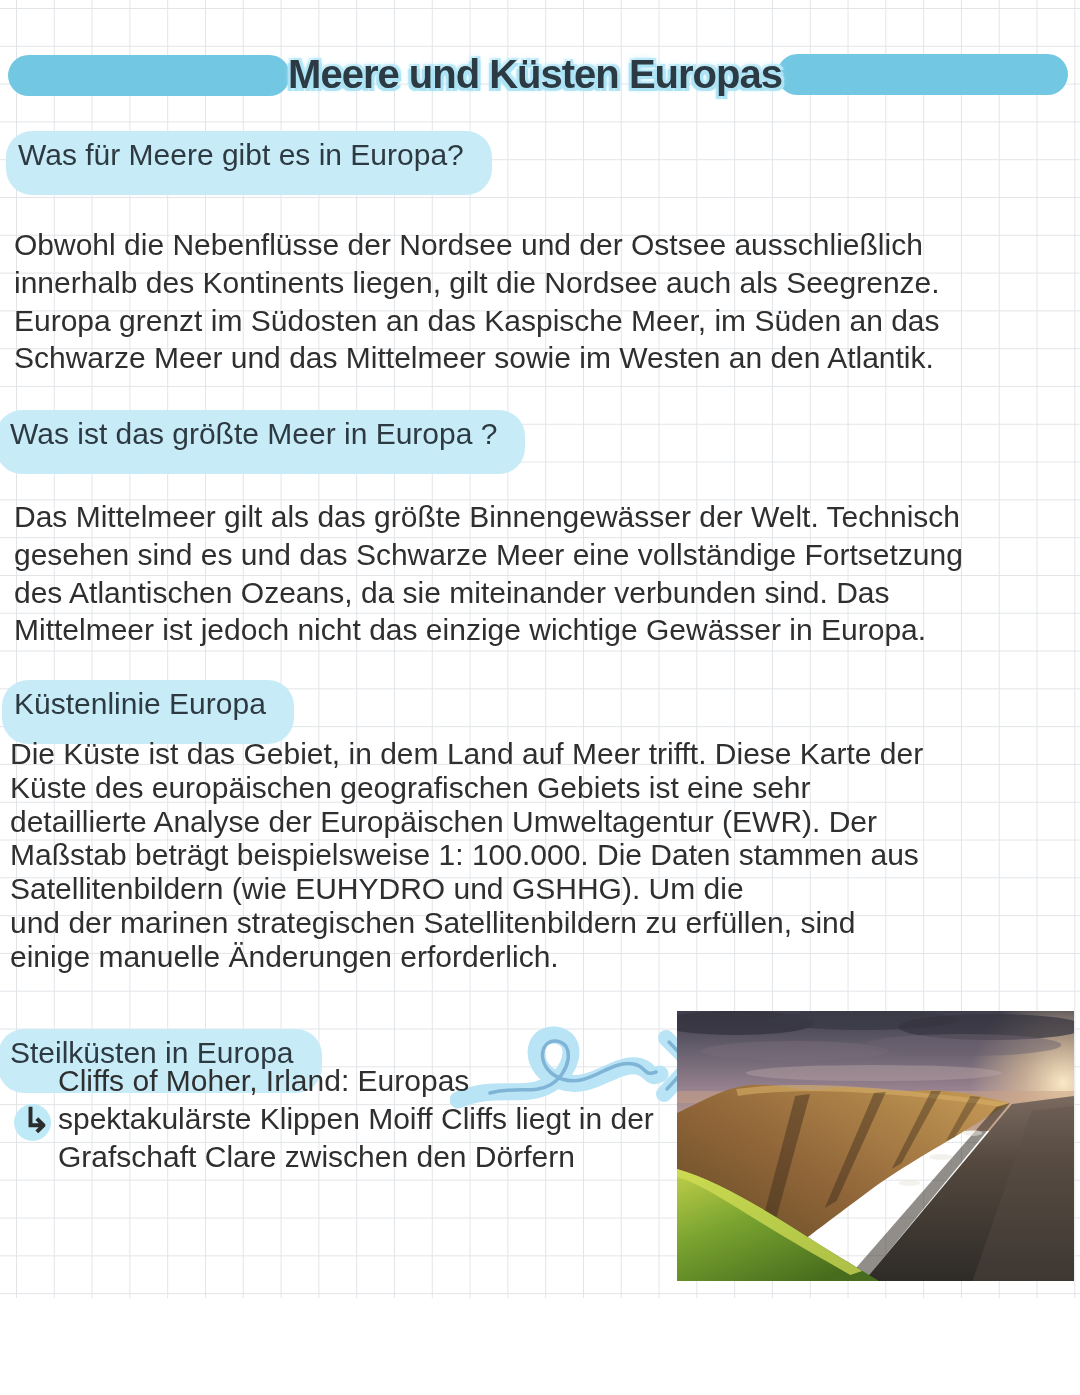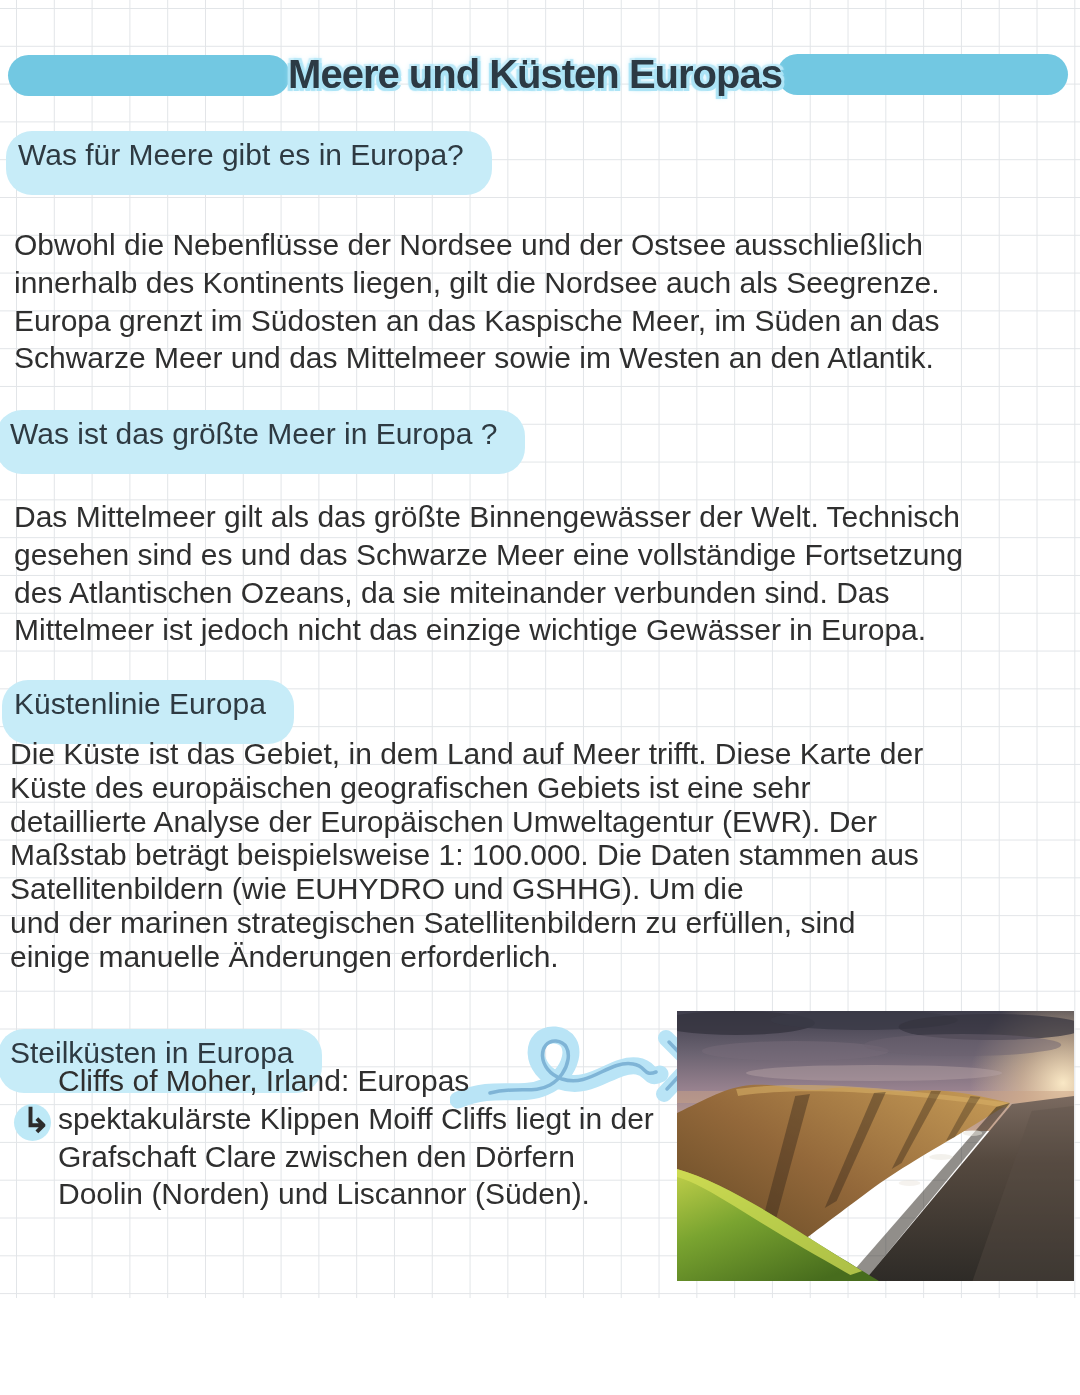--- a/index.html
+++ b/index.html
@@ -101,21 +101,20 @@
     <path d="M40,85 C68,78 84,86 100,77 C120,66 126,35 106,33 C88,32 86,62 112,71 C140,80 158,52 183,56 C197,58 193,69 206,64" fill="none" stroke="#7fb4d6" stroke-width="3.5" stroke-linecap="round"></path>
     <path d="M219,34 L240,56 L217,81" fill="none" stroke="#7fb4d6" stroke-width="3.5" stroke-linecap="round" stroke-linejoin="round"></path>
   </svg>
 
   <div class="bullet-circle"></div>
   <div class="bullet-glyph">↳</div>
   <div class="para bullet-text">
     <div class="ln">Cliffs of Moher, Irland: Europas</div>
     <div class="ln">spektakulärste Klippen Moiff Cliffs liegt in der</div>
     <div class="ln">Grafschaft Clare zwischen den Dörfern</div>
-    <div class="ln">Doolin (Norden) und Liscannor (Süden).</div>
   </div>
 
   <svg class="photo" viewBox="0 0 403 270" preserveAspectRatio="none">
     <defs>
       <linearGradient id="sky" x1="0" y1="0" x2="0" y2="1">
         <stop offset="0" stop-color="#3e3d4b"></stop>
         <stop offset="0.35" stop-color="#6b6371"></stop>
         <stop offset="0.68" stop-color="#9b8491"></stop>
         <stop offset="1" stop-color="#c7a58f"></stop>
       </linearGradient>

